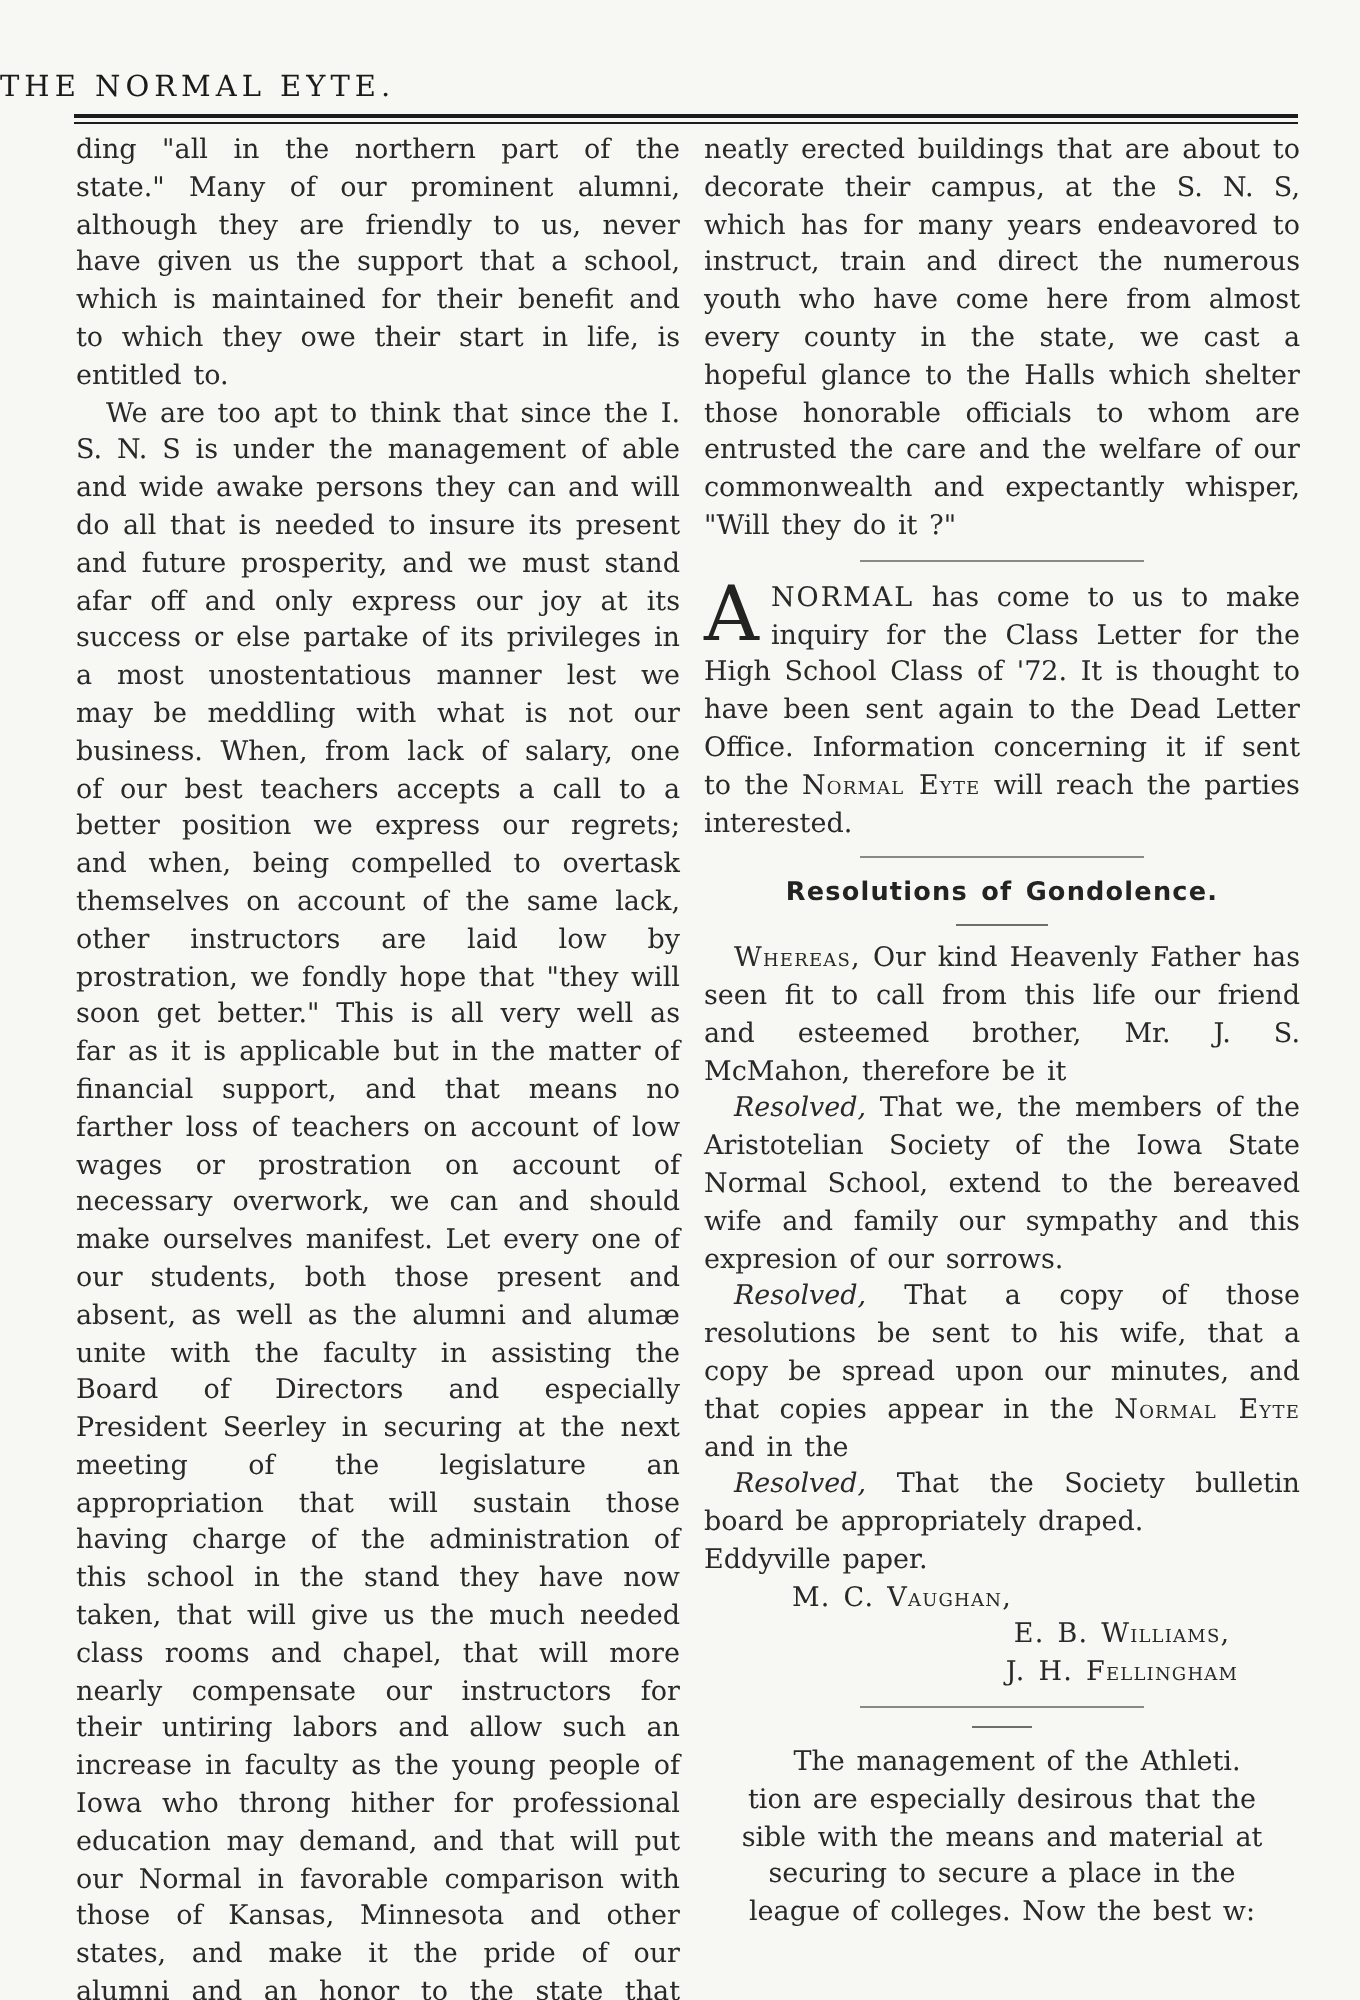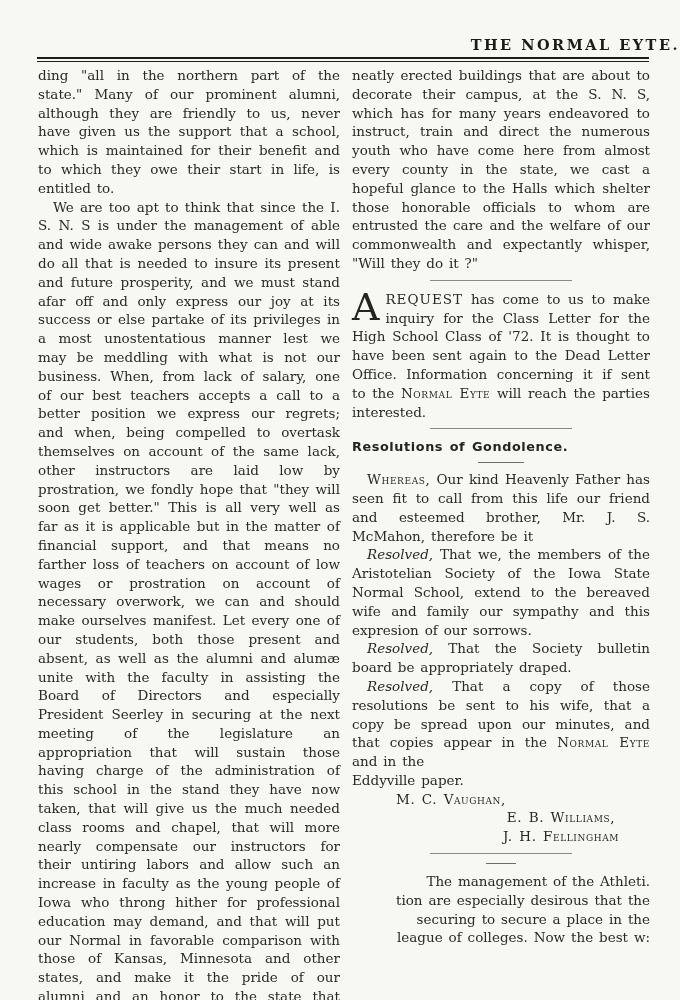--- a/index.html
+++ b/index.html
@@ -6,56 +6,56 @@
   body{
     width:680px;height:1000px;
     background:#f7f7f4;
     font-family:"DejaVu Serif", serif;
     color:#2a2927;
     overflow:hidden;
   }
   .page{position:relative;width:680px;height:1000px;}
   .masthead{
     position:absolute;top:36px;left:0;width:100%;
-    text-align:right;
+    text-align:left;
     font-family:"DejaVu Serif", serif;
-    font-weight:bold;font-size:14.5px;letter-spacing:2.5px;
+    font-weight:normal;font-size:14.5px;letter-spacing:2.5px;
     color:#1b1b19;
   }
   .double-rule{
     position:absolute;top:57px;left:37px;width:612px;height:2px;
     border-top:2px solid #1c1c1a;border-bottom:1px solid #1c1c1a;
   }
   .col{position:absolute;top:66px;font-size:13.5px;line-height:18.8px;text-align:justify;word-spacing:1.6px;}
   .col-left{left:38px;width:302px;}
   .col-right{left:352px;width:298px;}
   .col p{margin:0;}
   .indent{text-indent:15px;}
   .divider{border:0;border-top:1px solid #8a8a85;width:142px;margin:7px auto 9px;}
   .divider.small{width:46px;margin:5px auto 7px;border-top-color:#6f6f6a;}
   .divider.tiny{width:30px;margin:4px auto 8px;border-top-color:#6f6f6a;}
   .section-heading{
-    margin:2px 0 0;text-align:left;
+    margin:2px 0 0;text-align:center;
     font-family:"DejaVu Sans", sans-serif;
     font-weight:bold;font-size:12.8px;letter-spacing:0.6px;
     color:#232321;
   }
   .dropcap{
     float:left;
     font-size:38px;line-height:33px;
     padding:1px 6px 0 0;
     color:#232321;
   }
   .lead-word{letter-spacing:1px;}
   .sc{font-variant:small-caps;letter-spacing:0.6px;}
   .it{font-style:italic;}
   .sig-row{display:flex;text-align:left;flex-direction:column;}
   .sig-first{margin-left:44px;}
   .sig-line{margin-left:120px;text-align:center;}
-  .cut-line{text-align:right;white-space:nowrap;overflow:hidden;}
+  .cut-line{text-align:center;white-space:nowrap;overflow:hidden;}
   .cut-line.first{text-indent:15px;}
 </style>
 </head>
 <body>
 
 <div class="page">
 
   <div class="masthead">THE NORMAL EYTE.</div>
   <div class="double-rule"></div>
 
@@ -64,57 +64,58 @@
     <p class="indent">We are too apt to think that since the I. S. N. S is under the management of able and wide awake persons they can and will do all that is needed to insure its present and future prosperity, and we must stand afar off and only express our joy at its success or else partake of its privileges in a most unostentatious manner lest we may be meddling with what is not our business. When, from lack of salary, one of our best teachers accepts a call to a better position we express our regrets; and when, being compelled to overtask themselves on account of the same lack, other instructors are laid low by prostration, we fondly hope that "they will soon get better." This is all very well as far as it is applicable but in the matter of financial support, and that means no farther loss of teachers on account of low wages or prostration on account of necessary overwork, we can and should make ourselves manifest. Let every one of our students, both those present and absent, as well as the alumni and alumæ unite with the faculty in assisting the Board of Directors and especially President Seerley in securing at the next meeting of the legislature an appropriation that will sustain those having charge of the administration of this school in the stand they have now taken, that will give us the much needed class rooms and chapel, that will more nearly compensate our instructors for their untiring labors and allow such an increase in faculty as the young people of Iowa who throng hither for professional education may demand, and that will put our Normal in favorable comparison with those of Kansas, Minnesota and other states, and make it the pride of our alumni and an honor to the state that maintains it and justly expects to receive the results of its training. We congratulate the Kansas Normal upon their well deserved success and while we stand, impressed with the splendor of</p>
   </div>
 
   <div class="col col-right">
 
     <p>neatly erected buildings that are about to decorate their campus, at the S. N. S, which has for many years endeavored to instruct, train and direct the numerous youth who have come here from almost every county in the state, we cast a hopeful glance to the Halls which shelter those honorable officials to whom are entrusted the care and the welfare of our commonwealth and expectantly whisper, "Will they do it ?"</p>
 
     <hr class="divider">
 
     <p>
-      <span class="dropcap">A</span><span class="lead-word">REQUEST</span><span> has come to us to make inquiry for the Class Letter for the High School Class of '72.  It is thought to have been sent again to the Dead Letter Office.  Information concerning it if sent to the </span><span class="sc">Normal Eyte</span><span> will reach the parties interested.</span>
+      <span class="dropcap">A</span><span class="lead-word">NORMAL</span><span> has come to us to make inquiry for the Class Letter for the High School Class of '72.  It is thought to have been sent again to the Dead Letter Office.  Information concerning it if sent to the </span><span class="sc">Normal Eyte</span><span> will reach the parties interested.</span>
     </p>
 
     <hr class="divider">
 
     <h2 class="section-heading">Resolutions of Gondolence.</h2>
     <hr class="divider small">
 
     <p class="indent">
       <span class="sc">Whereas,</span><span> Our kind Heavenly Father has seen fit to call from this life our friend and esteemed brother, Mr. J. S. McMahon, therefore be it</span>
     </p>
 
     <p class="indent">
       <span class="it">Resolved,</span><span> That we, the members of the Aristotelian Society of the Iowa State Normal School, extend to the bereaved wife and family our sympathy and this expresion of our sorrows.</span>
     </p>
 
     <p class="indent">
-      <span class="it">Resolved,</span><span> That the Society bulletin board be appropriately draped.</span>
+      <span class="it">Resolved,</span><span> That a copy of those resolutions be sent to his wife, that a copy be spread upon our minutes, and that copies appear in the </span><span class="sc">Normal Eyte</span><span> and in the</span>
     </p>
 
     <p class="indent">
-      <span class="it">Resolved,</span><span> That a copy of those resolutions be sent to his wife, that a copy be spread upon our minutes, and that copies appear in the </span><span class="sc">Normal Eyte</span><span> and in the</span>
+      <span class="it">Resolved,</span><span> That the Society bulletin board be appropriately draped.</span>
     </p>
 
     <div class="sig-row">
       <span>Eddyville paper.</span>
       <span class="sc sig-first">M. C. Vaughan,</span>
     </div>
     <div class="sig-line sc">E. B. Williams,</div>
     <div class="sig-line sc">J. H. Fellingham</div>
 
     <hr class="divider">
 
     <hr class="divider tiny">
 
     <div>
       <div class="cut-line first">The management of the Athleti.</div>
       <div class="cut-line">tion are especially desirous that the</div>
+      <div class="cut-line">sible with the means and material at</div>
       <div class="cut-line">securing to secure a place in the</div>
       <div class="cut-line">league of colleges.  Now the best w:</div>
 
     </div>
 
   </div>
 </div>
 
 </body></html>

